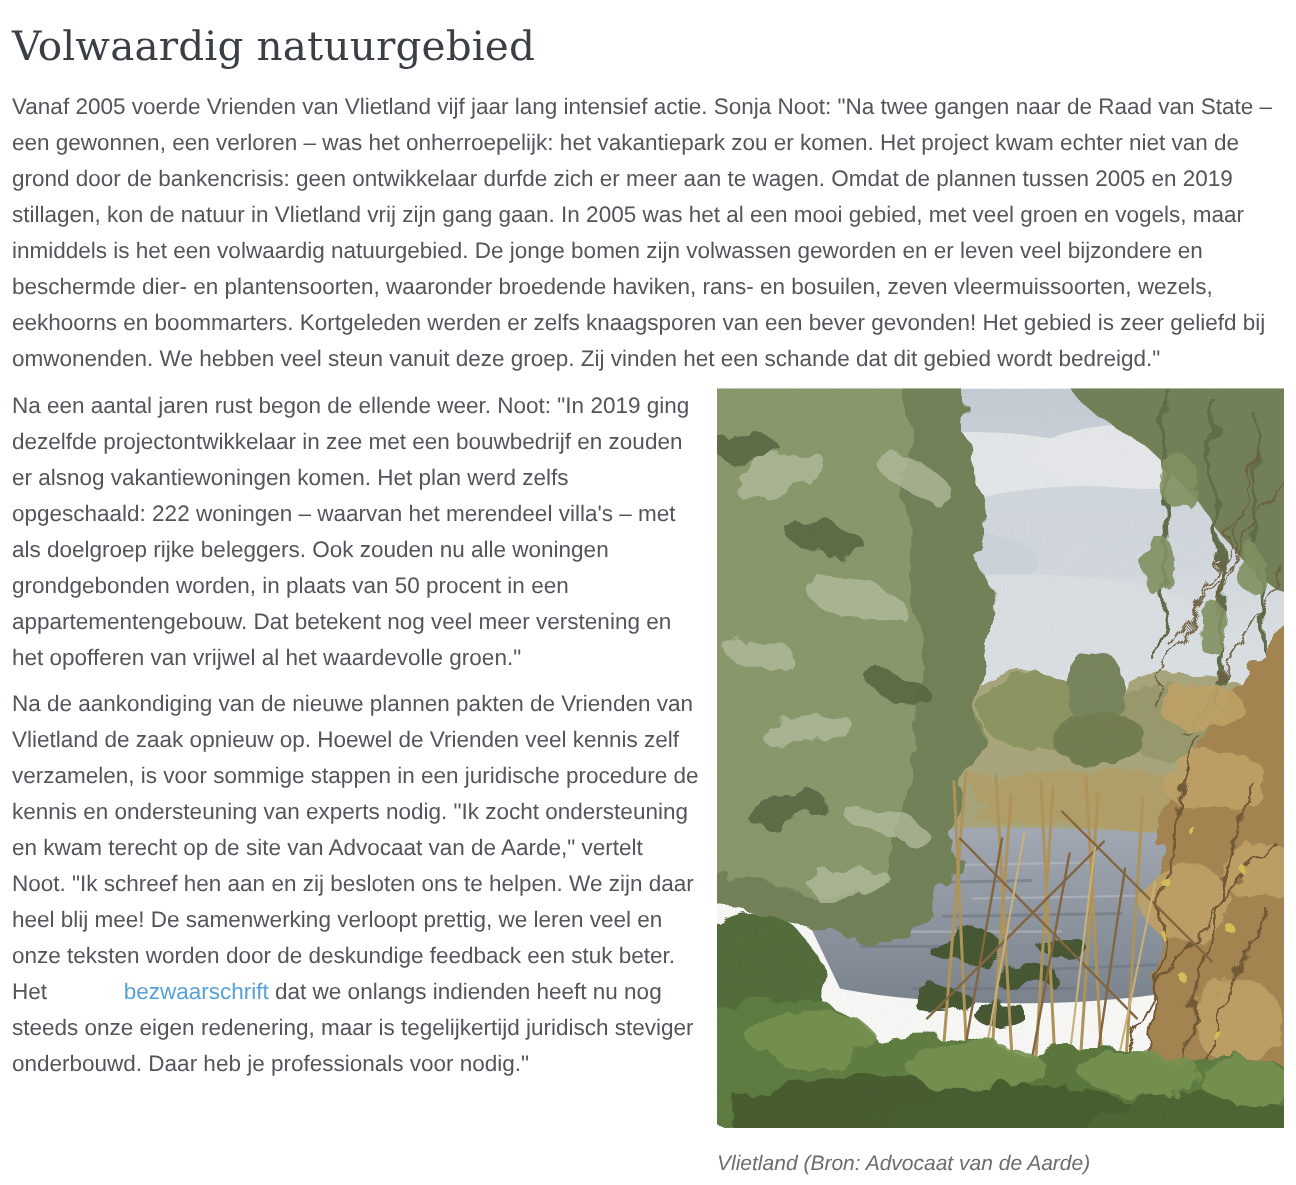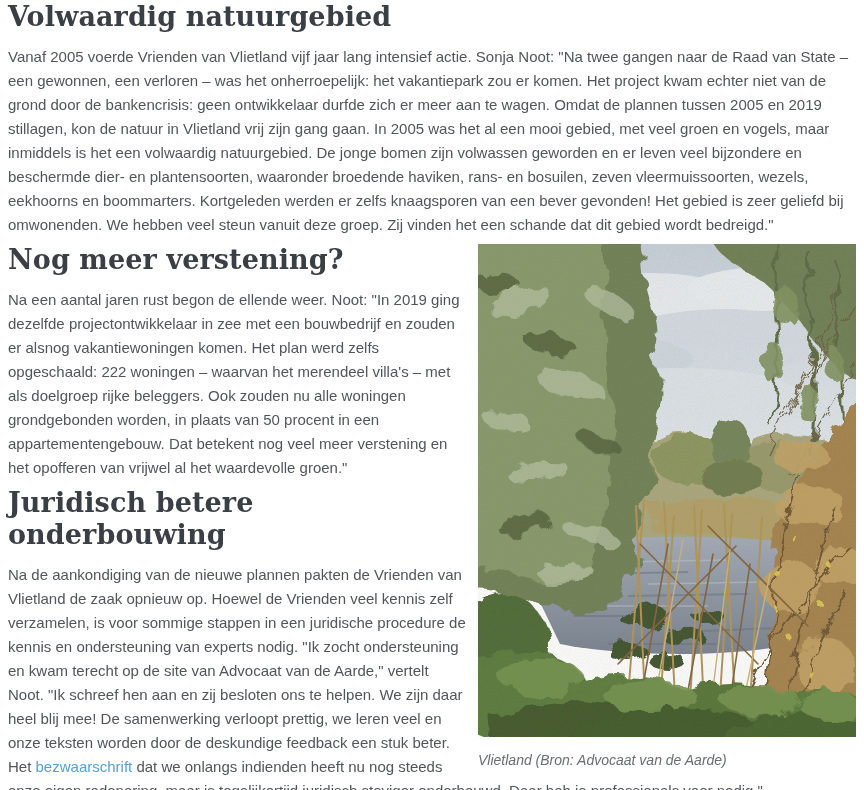--- a/index.html
+++ b/index.html
@@ -10,37 +10,38 @@
     height: 790px;
     overflow: hidden;
   }
   .page {
     width: 848px;
     padding: 1px 8px 0 8px;
     font-family: "Liberation Sans", "DejaVu Sans", sans-serif;
   }
   h2 {
     font-family: "DejaVu Serif", "Liberation Serif", serif;
-    font-weight: 700;
+    font-weight: 400;
     font-size: 27px;
     line-height: 32px;
     color: var(--heading, #3a3f45);
-    margin: 0 0 12px 0;
+    margin: 15px 0 12px 0;
     letter-spacing: 0.1px;
   }
   p {
     font-size: 15px;
     line-height: 24px;
     color: var(--body, #52555a);
     margin: 0 0 7px 0;
   }
   a.inline-link {
     color: var(--link, #57a1d5);
     text-decoration: none;
     cursor: pointer;
+    margin-left: 47px;
   }
   figure.photo-figure {
     float: right;
     width: 378px;
     margin: 0 0 8px 12px;
   }
   figure.photo-figure svg {
     display: block;
     width: 378px;
     height: 493px;
@@ -234,22 +235,20 @@
           <ellipse cx="282" cy="456" rx="40" ry="15"></ellipse>
           <ellipse cx="352" cy="462" rx="30" ry="14"></ellipse>
         </g>
       </g>
 
       <rect width="378" height="493" filter="url(#grain)"></rect>
     </svg>
     <figcaption>Vlietland (Bron: Advocaat van de Aarde)</figcaption>
   </figure>
 
-  <h2>Nog meer verstening?</h2>
 
   <p>Na een aantal jaren rust begon de ellende weer. Noot: "In 2019 ging dezelfde projectontwikkelaar in zee met een bouwbedrijf en zouden er alsnog vakantiewoningen komen. Het plan werd zelfs opgeschaald: 222 woningen – waarvan het merendeel villa's – met als doelgroep rijke beleggers. Ook zouden nu alle woningen grondgebonden worden, in plaats van 50 procent in een appartementengebouw. Dat betekent nog veel meer verstening en het opofferen van vrijwel al het waardevolle groen."</p>
 
-  <h2>Juridisch betere onderbouwing</h2>
 
   <p><span>Na de aankondiging van de nieuwe plannen pakten de Vrienden van Vlietland de zaak opnieuw op. Hoewel de Vrienden veel kennis zelf verzamelen, is voor sommige stappen in een juridische procedure de kennis en ondersteuning van experts nodig. "Ik zocht ondersteuning en kwam terecht op de site van Advocaat van de Aarde," vertelt Noot. "Ik schreef hen aan en zij besloten ons te helpen. We zijn daar heel blij mee! De samenwerking verloopt prettig, we leren veel en onze teksten worden door de deskundige feedback een stuk beter.</span><br>
     <span>Het </span><a class="inline-link" href="#">bezwaarschrift</a><span> dat we onlangs indienden heeft nu nog steeds onze eigen redenering, maar is tegelijkertijd juridisch steviger onderbouwd. Daar heb je professionals voor nodig."</span></p>
 
 </div>
 
 </body></html>

